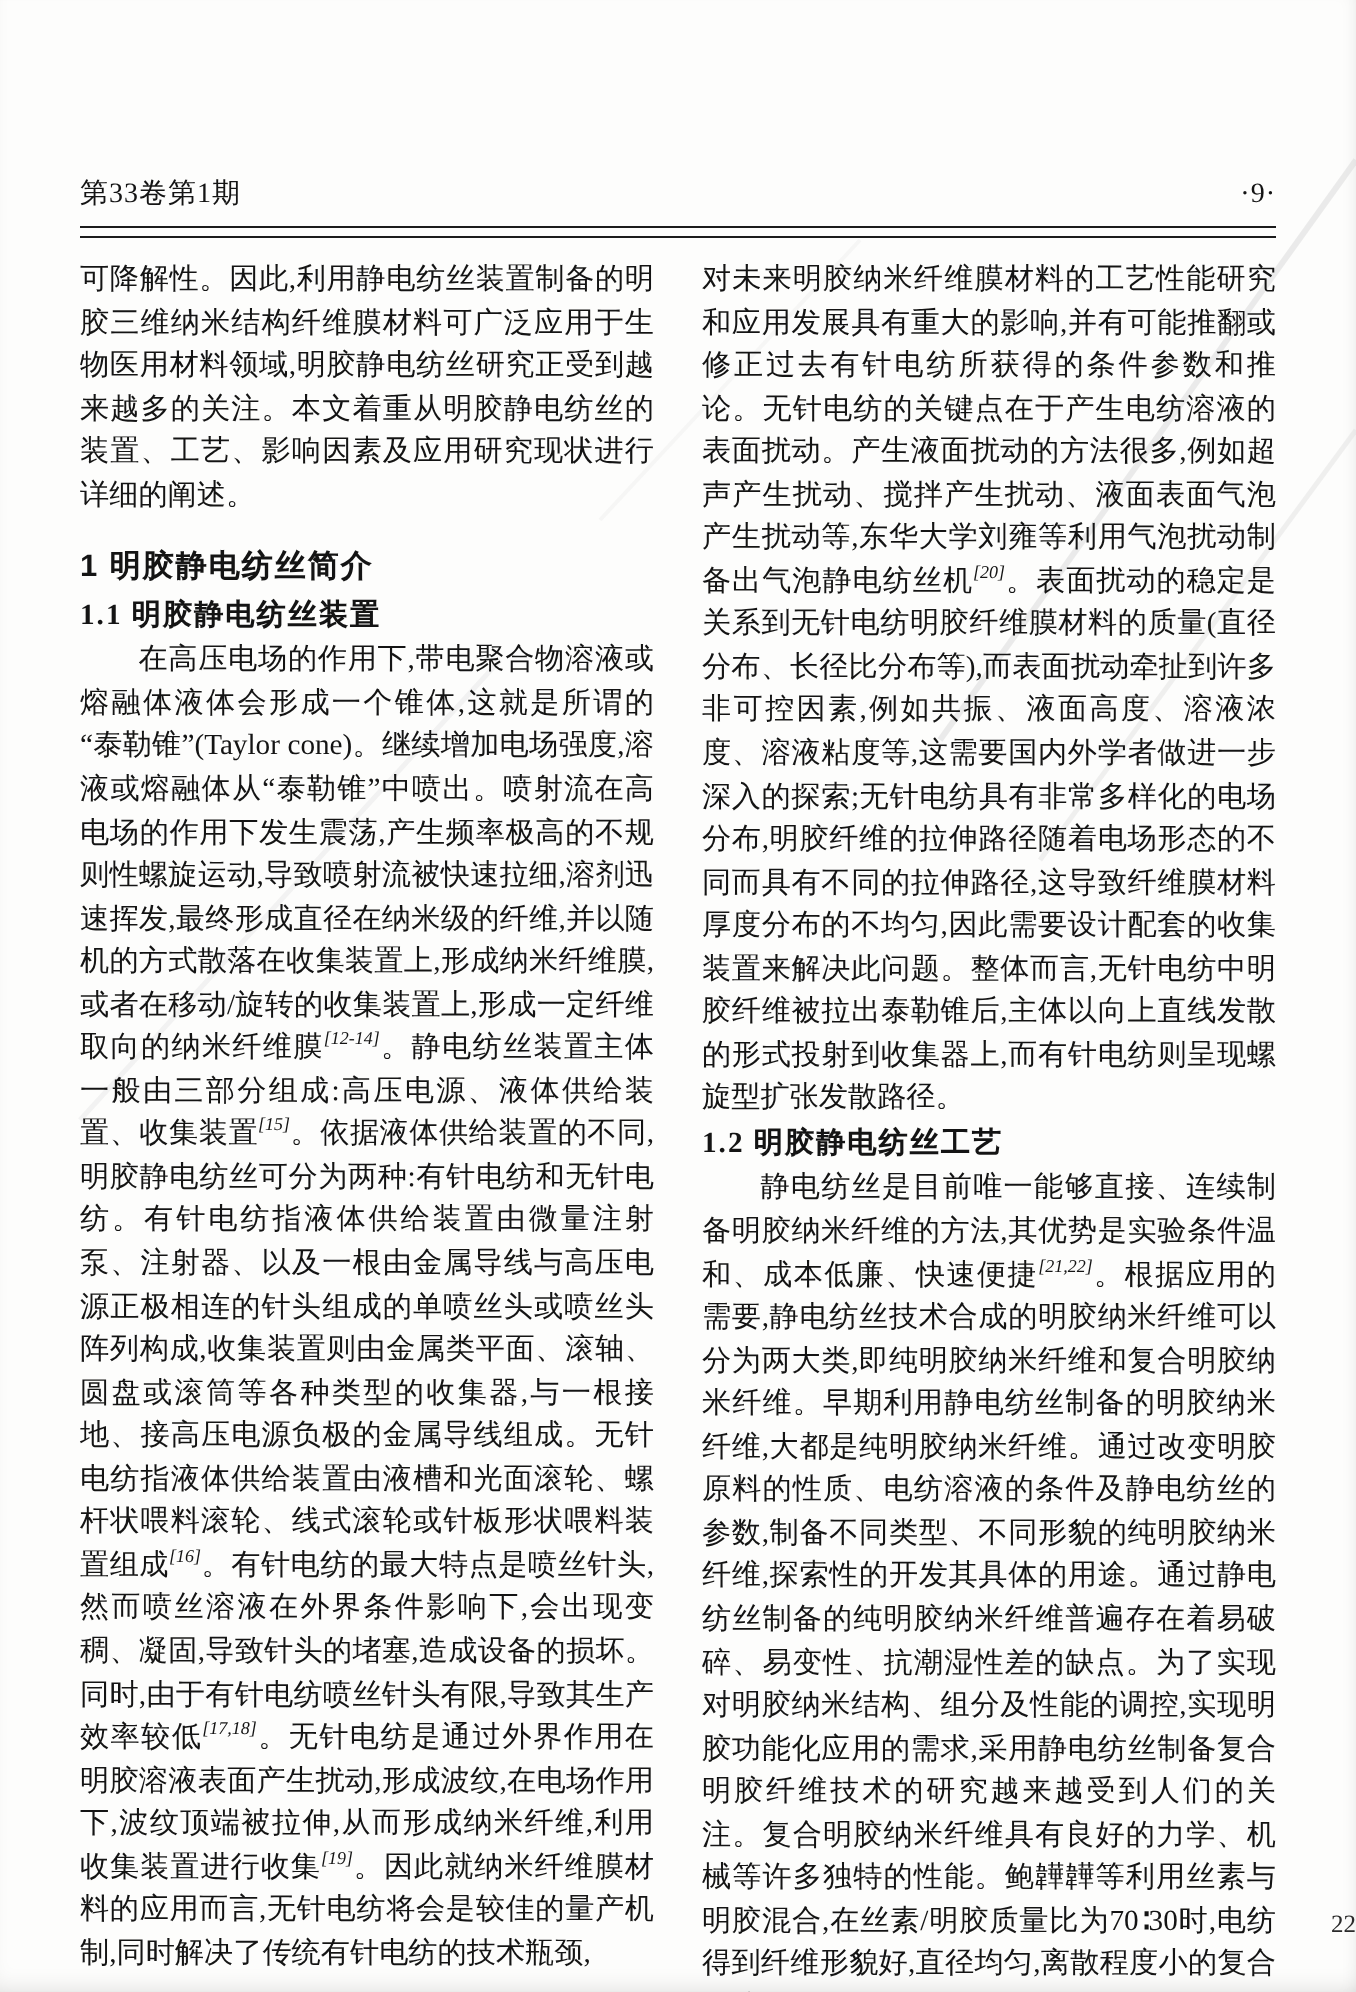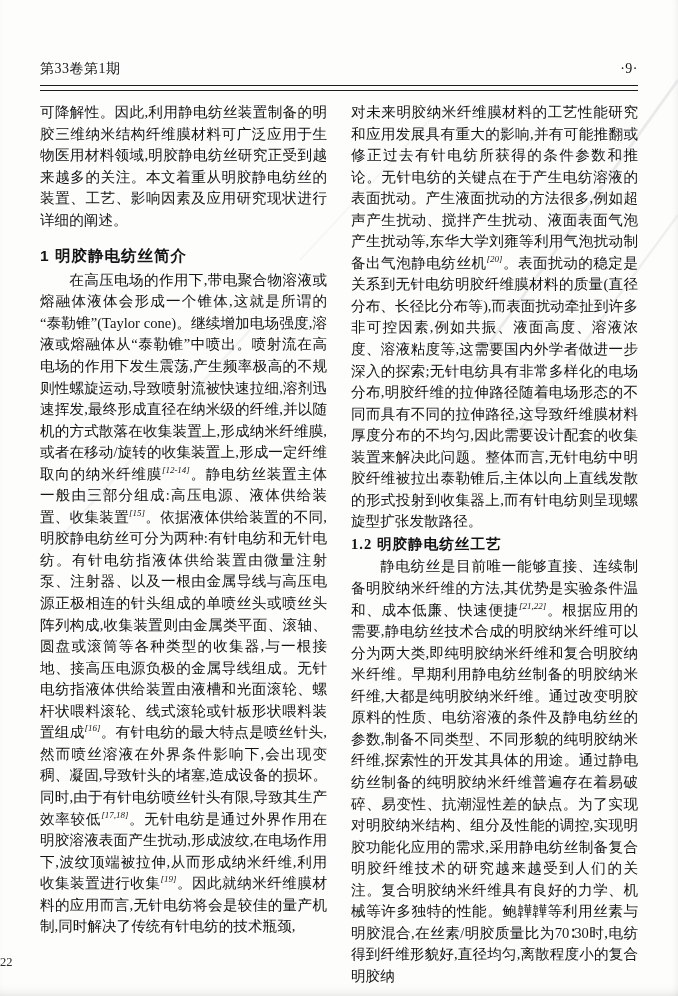--- a/index.html
+++ b/index.html
@@ -1,21 +1,21 @@
 <!DOCTYPE html>
 <html lang="zh"><head>
 <meta charset="utf-8">
 <style>
   html,body{margin:0;padding:0;background:#ffffff;}
   .page{
     position:relative;
     width:678px;height:996px;
     background:#fdfdfc;
     box-sizing:border-box;
-    padding:60px 40px 0 40px;
+    padding:88px 40px 0 40px;
     font-family:"Liberation Serif","DejaVu Serif",serif;
     color:#141414;
     overflow:hidden;
     box-shadow:inset 0 -8px 14px -10px rgba(0,0,0,.18), inset -6px 0 10px -8px rgba(0,0,0,.10);
   }
   .watermark{position:absolute;top:0;left:0;pointer-events:none;}
   .header{
     display:flex;justify-content:space-between;align-items:baseline;
     font-size:14px;letter-spacing:.5px;position:relative;z-index:2;
   }
@@ -40,21 +40,21 @@
     font-weight:bold;font-size:15.5px;letter-spacing:1px;
     margin:14px 0 3px 0;text-align:left;text-indent:0;
   }
   .h2{
     font-weight:600;font-size:14.6px;letter-spacing:1px;
     margin:1px 0 1px 0;text-align:left;text-indent:0;
   }
   sup{font-size:9px;line-height:0;vertical-align:super;letter-spacing:0;font-style:italic;}
   .footer{
     position:absolute;left:0;right:0;bottom:26px;
-    text-align:left;font-size:12.5px;color:#2a2a2a;z-index:2;
+    text-align:right;font-size:12.5px;color:#2a2a2a;z-index:2;
   }
 </style>
 </head>
 <body>
 
 <div class="page">
 
   <svg class="watermark" width="678" height="996" viewBox="0 0 678 996">
     <line x1="470" y1="370" x2="678" y2="80" stroke="#dcdcdc" stroke-width="3" opacity="0.55"></line>
     <line x1="520" y1="430" x2="678" y2="215" stroke="#e2e2e2" stroke-width="2.5" opacity="0.5"></line>
@@ -67,20 +67,21 @@
     <span>·9·</span>
   </div>
 
   <div class="rule"></div>
 
   <div class="columns">
 
     <div class="col">
       <p class="para">可降解性。因此,利用静电纺丝装置制备的明胶三维纳米结构纤维膜材料可广泛应用于生物医用材料领域,明胶静电纺丝研究正受到越来越多的关注。本文着重从明胶静电纺丝的装置、工艺、影响因素及应用研究现状进行详细的阐述。</p>
       <p class="para h1">1  明胶静电纺丝简介</p>
+      <p class="para h2">1.1  明胶静电纺丝装置</p>
       <p class="para indent">在高压电场的作用下,带电聚合物溶液或熔融体液体会形成一个锥体,这就是所谓的“泰勒锥”(Taylor cone)。继续增加电场强度,溶液或熔融体从“泰勒锥”中喷出。喷射流在高电场的作用下发生震荡,产生频率极高的不规则性螺旋运动,导致喷射流被快速拉细,溶剂迅速挥发,最终形成直径在纳米级的纤维,并以随机的方式散落在收集装置上,形成纳米纤维膜,或者在移动/旋转的收集装置上,形成一定纤维取向的纳米纤维膜<sup>[12-14]</sup>。静电纺丝装置主体一般由三部分组成:高压电源、液体供给装置、收集装置<sup>[15]</sup>。依据液体供给装置的不同,明胶静电纺丝可分为两种:有针电纺和无针电纺。有针电纺指液体供给装置由微量注射泵、注射器、以及一根由金属导线与高压电源正极相连的针头组成的单喷丝头或喷丝头阵列构成,收集装置则由金属类平面、滚轴、圆盘或滚筒等各种类型的收集器,与一根接地、接高压电源负极的金属导线组成。无针电纺指液体供给装置由液槽和光面滚轮、螺杆状喂料滚轮、线式滚轮或针板形状喂料装置组成<sup>[16]</sup>。有针电纺的最大特点是喷丝针头,然而喷丝溶液在外界条件影响下,会出现变稠、凝固,导致针头的堵塞,造成设备的损坏。同时,由于有针电纺喷丝针头有限,导致其生产效率较低<sup>[17,18]</sup>。无针电纺是通过外界作用在明胶溶液表面产生扰动,形成波纹,在电场作用下,波纹顶端被拉伸,从而形成纳米纤维,利用收集装置进行收集<sup>[19]</sup>。因此就纳米纤维膜材料的应用而言,无针电纺将会是较佳的量产机制,同时解决了传统有针电纺的技术瓶颈,</p>
     </div>
 
     <div class="col">
       <p class="para">对未来明胶纳米纤维膜材料的工艺性能研究和应用发展具有重大的影响,并有可能推翻或修正过去有针电纺所获得的条件参数和推论。无针电纺的关键点在于产生电纺溶液的表面扰动。产生液面扰动的方法很多,例如超声产生扰动、搅拌产生扰动、液面表面气泡产生扰动等,东华大学刘雍等利用气泡扰动制备出气泡静电纺丝机<sup>[20]</sup>。表面扰动的稳定是关系到无针电纺明胶纤维膜材料的质量(直径分布、长径比分布等),而表面扰动牵扯到许多非可控因素,例如共振、液面高度、溶液浓度、溶液粘度等,这需要国内外学者做进一步深入的探索;无针电纺具有非常多样化的电场分布,明胶纤维的拉伸路径随着电场形态的不同而具有不同的拉伸路径,这导致纤维膜材料厚度分布的不均匀,因此需要设计配套的收集装置来解决此问题。整体而言,无针电纺中明胶纤维被拉出泰勒锥后,主体以向上直线发散的形式投射到收集器上,而有针电纺则呈现螺旋型扩张发散路径。</p>
       <p class="para h2">1.2  明胶静电纺丝工艺</p>
       <p class="para indent">静电纺丝是目前唯一能够直接、连续制备明胶纳米纤维的方法,其优势是实验条件温和、成本低廉、快速便捷<sup>[21,22]</sup>。根据应用的需要,静电纺丝技术合成的明胶纳米纤维可以分为两大类,即纯明胶纳米纤维和复合明胶纳米纤维。早期利用静电纺丝制备的明胶纳米纤维,大都是纯明胶纳米纤维。通过改变明胶原料的性质、电纺溶液的条件及静电纺丝的参数,制备不同类型、不同形貌的纯明胶纳米纤维,探索性的开发其具体的用途。通过静电纺丝制备的纯明胶纳米纤维普遍存在着易破碎、易变性、抗潮湿性差的缺点。为了实现对明胶纳米结构、组分及性能的调控,实现明胶功能化应用的需求,采用静电纺丝制备复合明胶纤维技术的研究越来越受到人们的关注。复合明胶纳米纤维具有良好的力学、机械等许多独特的性能。鲍韡韡等利用丝素与明胶混合,在丝素/明胶质量比为70∶30时,电纺得到纤维形貌好,直径均匀,离散程度小的复合明胶纳</p>
     </div>
 
   </div>

